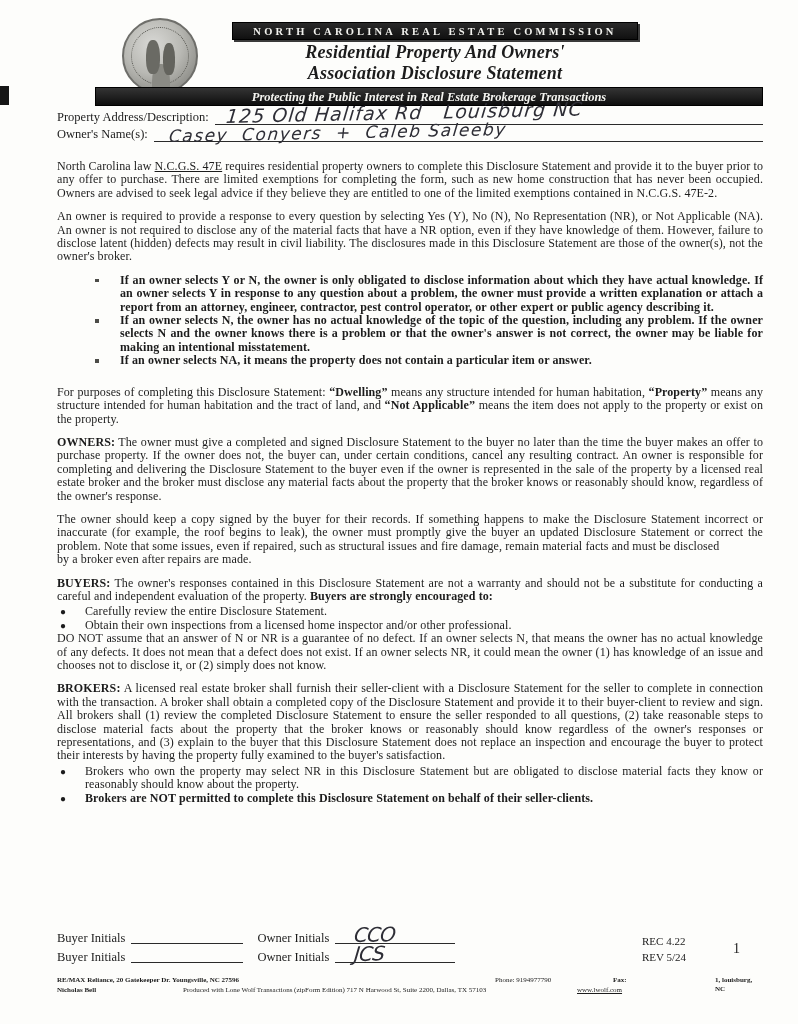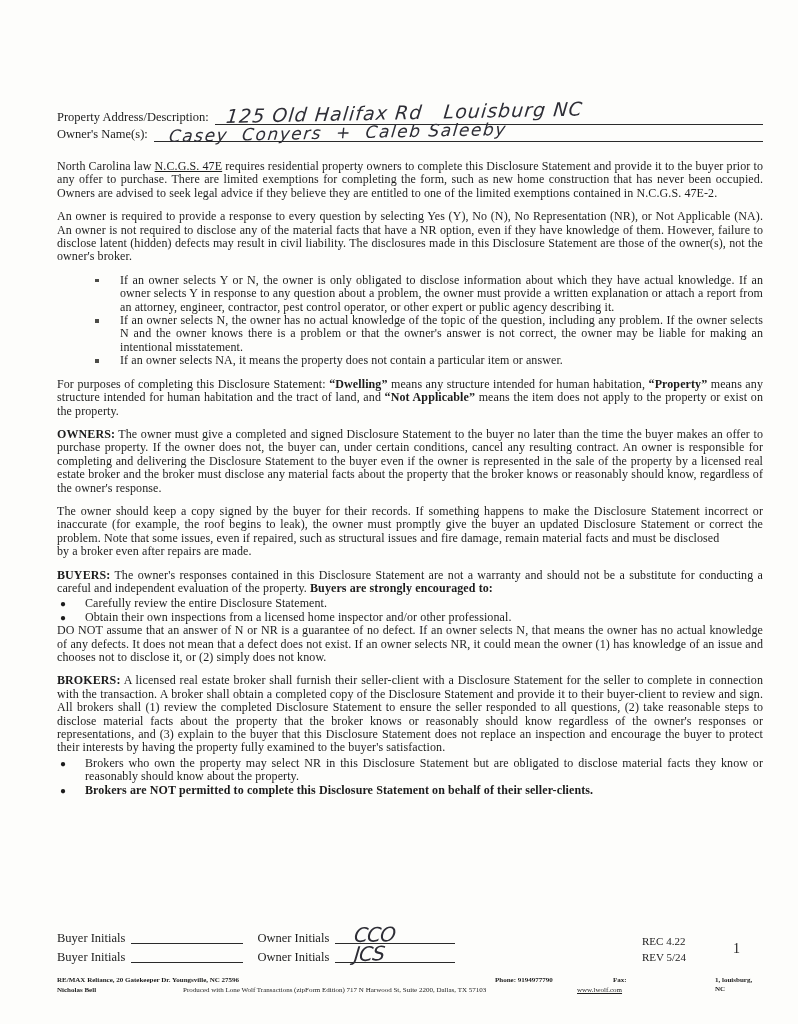--- a/index.html
+++ b/index.html
@@ -56,21 +56,21 @@
   }
   .hw-address { position:absolute; left:10px; bottom:-3px; font-size:19px; letter-spacing:1px; }
   .hw-names   { position:absolute; left:14px; bottom:-5px; font-size:17px; letter-spacing:1.5px; }
 
   
   .body-copy { position:absolute; left:57px; top:160px; width:706px;
     font-size:12px; line-height:13.4px; letter-spacing:.1px; text-align:justify; }
   .body-copy p { margin-bottom:10px; }
   .b { font-weight:bold; }
   .prewrap { white-space:pre-line; }
-  .sq-bullets { margin-bottom:10px; }
+  .sq-bullets { margin-bottom:18px;font-weight:bold; }
   .sq-bullet-row { position:relative; padding-left:63px; text-align:justify; }
   .sq-bullet-row::before { content:""; position:absolute; left:38px; top:5px;
     width:3.5px; height:3.5px; background:#4c4c48; }
   .dot-bullets { }
   .dot-bullet-row { position:relative; padding-left:28px; text-align:justify; }
   .dot-bullet-row::before { content:"\25CF"; position:absolute; left:3px; top:0; font-size:10px; }
   .dot-bullets.tail-gap { margin-bottom:10px; }
 
   
   .initials-section { position:absolute; left:57px; top:931px; width:430px; font-size:12.5px; }
@@ -80,32 +80,40 @@
   .ini-line.buyer { width:112px; margin:0 14px 0 6px; }
   .ini-line.owner { width:120px; margin-left:6px; }
   .hw-initials { position:absolute; left:18px; bottom:-4px; font-size:20px; letter-spacing:-1px; }
   .meta-block { position:absolute; left:642px; top:933px; font-size:11px; line-height:16px; }
   .page-number { position:absolute; left:733px; top:941px; font-size:14px; }
 
   
   .footer { position:absolute; left:57px; top:976px; width:706px; height:30px;
     font-size:7px; line-height:9px; }
   .footer .office { position:absolute; left:0; top:0; font-weight:bold; }
-  .footer .phone  { position:absolute; left:438px; top:0; font-weight:bold; }
+  .footer .phone  { position:absolute; left:438px; top:0; font-weight:normal; }
   .footer .fax    { position:absolute; left:556px; top:0; font-weight:bold; }
   .footer .docref { position:absolute; left:658px; top:0; font-weight:bold; }
   .footer .agent  { position:absolute; left:0; top:10px; font-weight:bold; }
   .footer .produced { position:absolute; left:126px; top:10px; }
   .footer .website  { position:absolute; left:520px; top:10px; text-decoration:underline; }
 </style>
 </head>
 <body>
 
 <div class="page">
 
+  <div class="header">
+    <div class="seal"></div>
+    <div class="commission-bar">NORTH CAROLINA REAL ESTATE COMMISSION</div>
+    <div class="doc-title line1">Residential Property And Owners'</div>
+    <div class="doc-title line2">Association Disclosure Statement</div>
+    <div class="tagline-bar">Protecting the Public Interest in Real Estate Brokerage Transactions</div>
+    <div class="edge-artifact"></div>
+  </div>
 
   <div class="fields">
     <div class="field-row">
       <span class="field-label">Property Address/Description:</span>
       <span class="write-line">
         <span class="handwriting hw-address">125 Old Halifax Rd   Louisburg NC</span>
       </span>
     </div>
     <div class="field-row">
       <span class="field-label">Owner's Name(s):</span>

